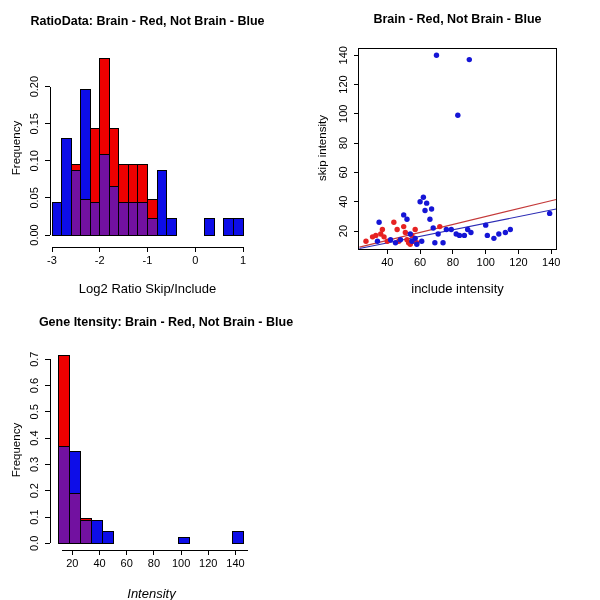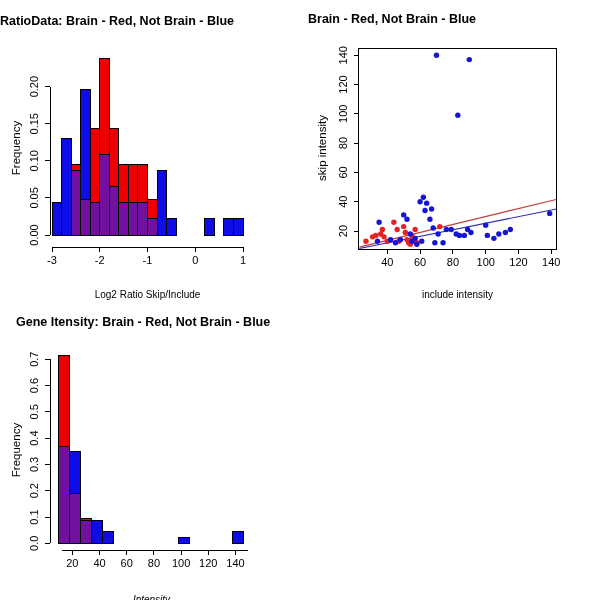--- a/index.html
+++ b/index.html
@@ -3,24 +3,24 @@
 <meta charset="utf-8">
 <style>
   html,body{margin:0;padding:0;background:#ffffff;}
   #stage{
     position:relative;width:600px;height:600px;background:#ffffff;overflow:hidden;
     font-family:"Liberation Sans", sans-serif;color:#000;
   }
   .panel{position:absolute;width:300px;height:300px;}
   .panel svg{position:absolute;left:0;top:0;}
   .chart-title{
-    position:absolute;font-weight:bold;font-size:12.5px;
+    position:absolute;font-weight:bold;font-size:12.5px;text-align:center;
     white-space:nowrap;letter-spacing:0px;
   }
-  .x-label{position:absolute;font-size:10px;text-align:center;white-space:nowrap;margin-top:8px;}
+  .x-label{position:absolute;font-size:13px;text-align:center;white-space:nowrap;}
   .y-label{
     position:absolute;font-size:11.5px;white-space:nowrap;
     transform:translate(-50%,-50%) rotate(-90deg);
   }
   .info-box{
     position:absolute;left:350.5px;top:348px;width:198px;height:203px;
     background:#E8C7BE;
   }
   .info-line{position:absolute;left:13px;font-size:11.5px;white-space:nowrap;color:#000;}
   .info-line.pval{color:#CC2222;}

